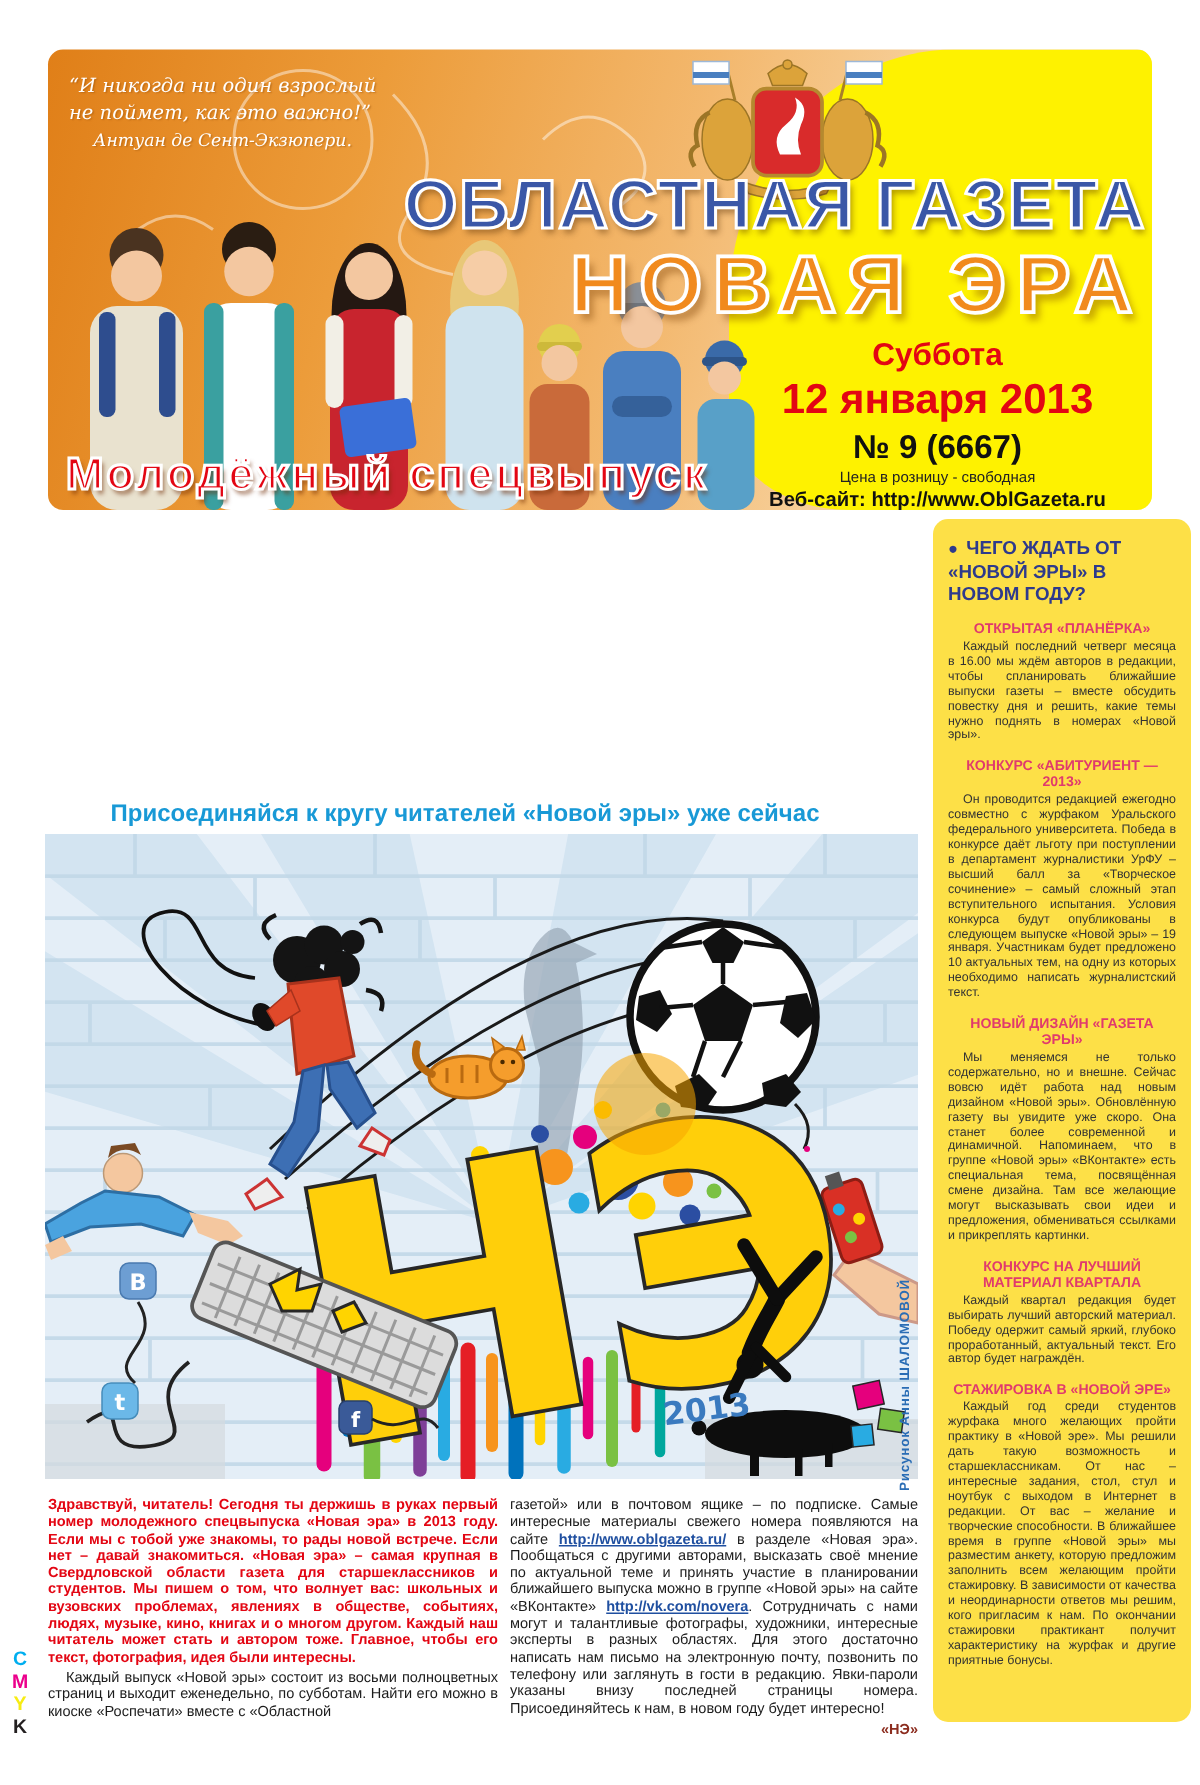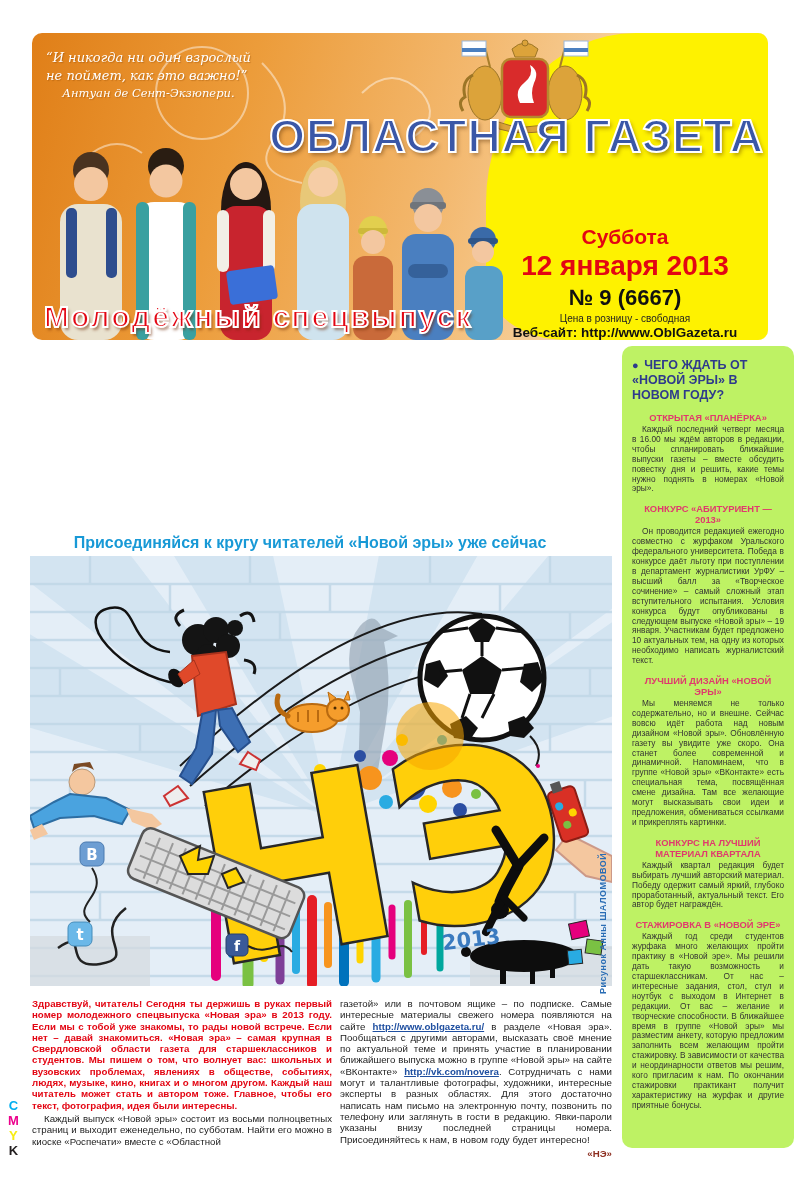--- a/index.html
+++ b/index.html
@@ -53,21 +53,21 @@
     text-align:justify;color:#1c1c1c;}
   .col2{position:absolute;left:340px;top:998px;width:272px;font-size:9.7px;line-height:11.3px;
     text-align:justify;color:#1c1c1c;}
   .lead{font-weight:700;color:#e30613;}
   .col1 p,.col2 p{margin:0;}
   .col1 .cont{margin-top:2px;text-indent:12px;}
   .a-link{color:#1f4fa0;font-weight:700;text-decoration:underline;}
   .signature{display:block;text-align:right;font-weight:800;color:#8c2d1f;margin-top:3px;}
 
   
-  .sidebar{position:absolute;left:622px;top:346px;width:172px;height:802px;background:#bef264;
+  .sidebar{position:absolute;left:622px;top:346px;width:172px;height:802px;background:#fde047;
     border-radius:10px;padding:12px 10px;box-sizing:border-box;}
   .sb-title{font-weight:800;font-size:12.5px;line-height:15px;color:#2e3a8c;}
   .sb-title .bullet{color:#2e3a8c;font-size:11px;margin-right:2px;}
   .sb-head{margin:9px 0 2px;text-align:center;font-weight:800;font-size:9.4px;line-height:11px;
     color:#e03a6d;}
   .sb-text{font-size:8.3px;line-height:9.9px;color:#333;text-align:justify;text-indent:10px;margin:0;}
 
   
   .cmyk{position:absolute;left:8px;top:1098px;font-weight:700;font-size:13px;line-height:15px;
     text-align:center;}
@@ -159,20 +159,21 @@
       <path d="M55,84 q30,12 60,0 l-4,8 q-26,8 -52,0 z" fill="#dca33a" stroke="#9c7526"></path>
     </svg>
 
     <div class="quote">
       <span>“И никогда ни один взрослый</span><br>
       <span>не поймет, как это важно!”</span>
       <span class="author">Антуан де Сент-Экзюпери.</span>
     </div>
 
     <div class="paper-title">ОБЛАСТНАЯ ГАЗЕТА</div>
+    <div class="edition-title">НОВАЯ ЭРА</div>
 
     <div class="dateblock">
       <div class="weekday">Суббота</div>
       <div class="issue-date">12 января 2013</div>
       <div class="issue-no">№ 9 (6667)</div>
       <div class="price">Цена в розницу - свободная</div>
       <div class="website">Веб-сайт: http://www.OblGazeta.ru</div>
     </div>
 
     <div class="banner">Молодёжный спецвыпуск</div>
@@ -379,21 +380,21 @@
 
   <div class="sidebar">
     <div class="sb-title"><span class="bullet">●</span> <span>ЧЕГО ЖДАТЬ ОТ «НОВОЙ ЭРЫ» В НОВОМ ГОДУ?</span></div>
 
     <div class="sb-head">ОТКРЫТАЯ «ПЛАНЁРКА»</div>
     <p class="sb-text">Каждый последний четверг месяца в 16.00 мы ждём авторов в редакции, чтобы спланировать ближайшие выпуски газеты – вместе обсудить повестку дня и решить, какие темы нужно поднять в номерах «Новой эры».</p>
 
     <div class="sb-head">КОНКУРС «АБИТУРИЕНТ — 2013»</div>
     <p class="sb-text">Он проводится редакцией ежегодно совместно с журфаком Уральского федерального университета. Победа в конкурсе даёт льготу при поступлении в департамент журналистики УрФУ – высший балл за «Творческое сочинение» – самый сложный этап вступительного испытания. Условия конкурса будут опубликованы в следующем выпуске «Новой эры» – 19 января. Участникам будет предложено 10 актуальных тем, на одну из которых необходимо написать журналистский текст.</p>
 
-    <div class="sb-head">ЛУЧШИЙ ДИЗАЙН «НОВОЙ ЭРЫ»</div>
+    <div class="sb-head">НОВЫЙ ДИЗАЙН «ГАЗЕТА ЭРЫ»</div>
     <p class="sb-text">Мы меняемся не только содержательно, но и внешне. Сейчас вовсю идёт работа над новым дизайном «Новой эры». Обновлённую газету вы увидите уже скоро. Она станет более современной и динамичной. Напоминаем, что в группе «Новой эры» «ВКонтакте» есть специальная тема, посвящённая смене дизайна. Там все желающие могут высказывать свои идеи и предложения, обмениваться ссылками и прикреплять картинки.</p>
 
     <div class="sb-head">КОНКУРС НА ЛУЧШИЙ МАТЕРИАЛ КВАРТАЛА</div>
     <p class="sb-text">Каждый квартал редакция будет выбирать лучший авторский материал. Победу одержит самый яркий, глубоко проработанный, актуальный текст. Его автор будет награждён.</p>
 
     <div class="sb-head">СТАЖИРОВКА В «НОВОЙ ЭРЕ»</div>
     <p class="sb-text">Каждый год среди студентов журфака много желающих пройти практику в «Новой эре». Мы решили дать такую возможность и старшеклассникам. От нас – интересные задания, стол, стул и ноутбук с выходом в Интернет в редакции. От вас – желание и творческие способности. В ближайшее время в группе «Новой эры» мы разместим анкету, которую предложим заполнить всем желающим пройти стажировку. В зависимости от качества и неординарности ответов мы решим, кого пригласим к нам. По окончании стажировки практикант получит характеристику на журфак и другие приятные бонусы.</p>
   </div>
 
   <div class="cmyk">

